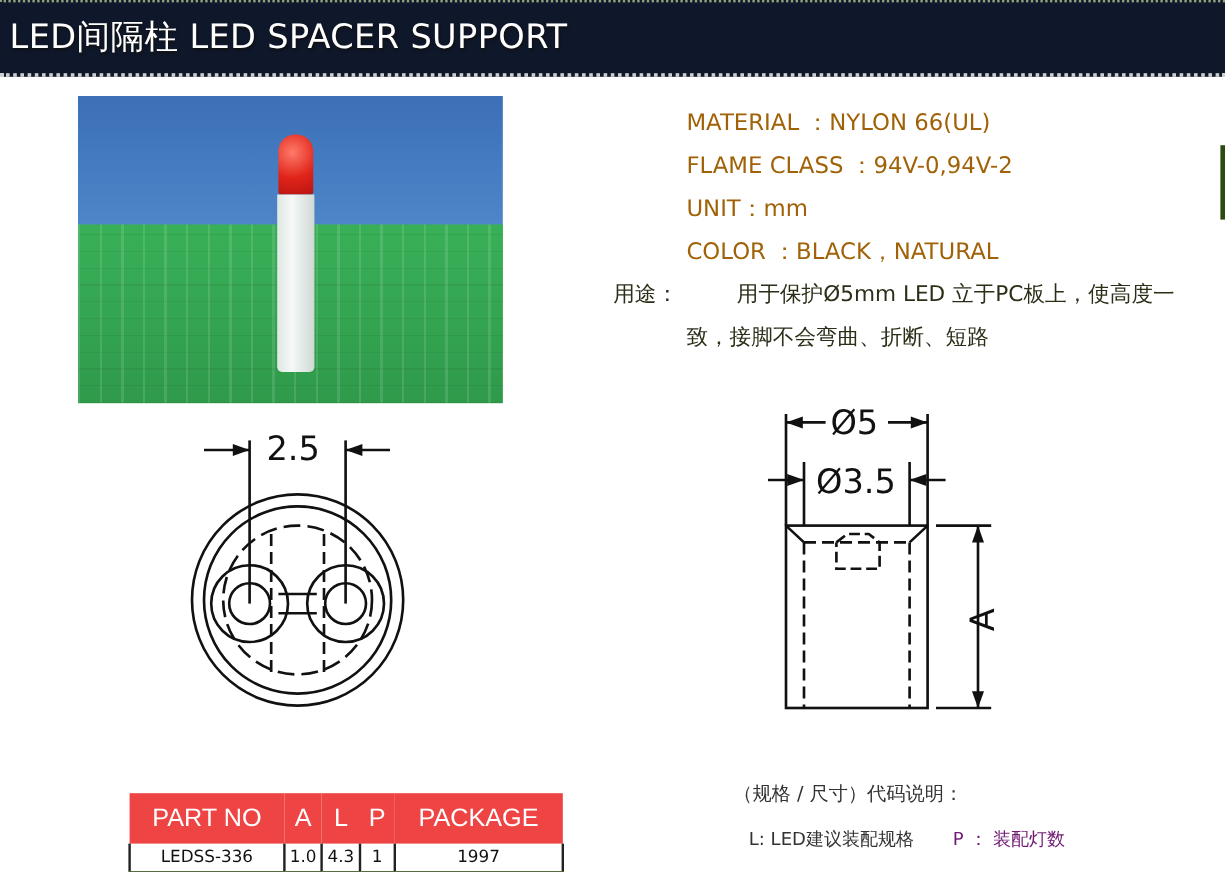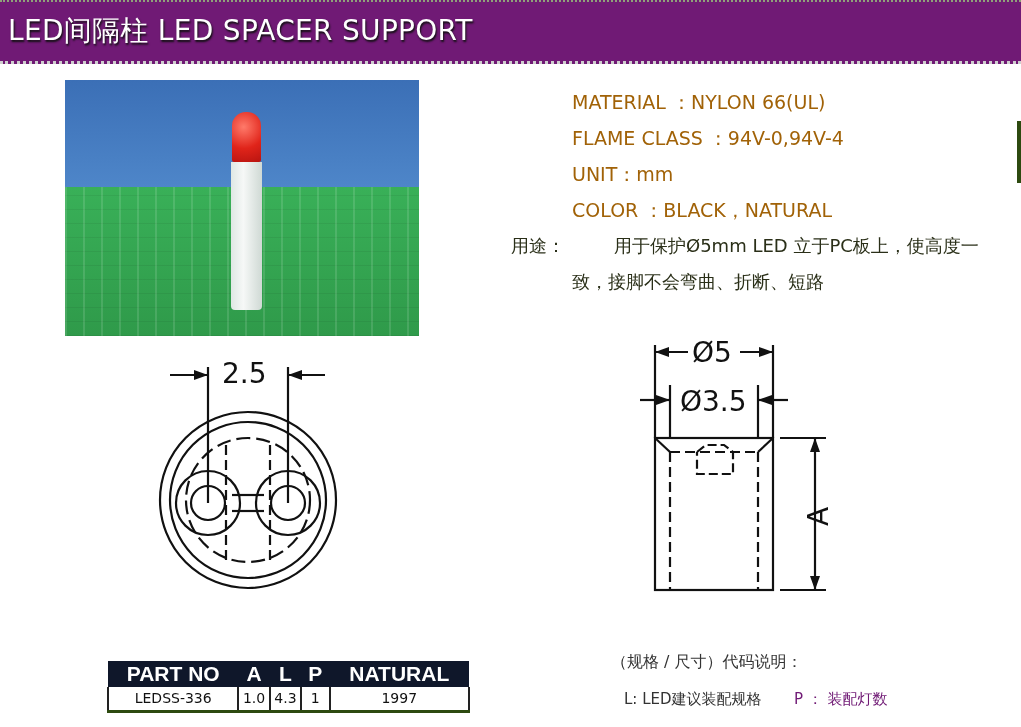--- a/index.html
+++ b/index.html
@@ -1,18 +1,18 @@
 <!DOCTYPE html>
 <html><head>
 <meta charset="utf-8">
 <style>
   * { box-sizing: border-box; margin: 0; padding: 0; }
   body { width: 1021px; height: 727px; background: #ffffff; position: relative; overflow: hidden;
          font-family: "DejaVu Sans", sans-serif; color: #2a2a1a; }
-  .header { position: absolute; left: 0; top: 0; width: 1021px; height: 64px; background: #701a75;
+  .header { position: absolute; left: 0; top: 0; width: 1021px; height: 64px; background: #0f172a;
             border-top: 2px dotted #8fa07a; border-bottom: 3px dotted #cfcfcf; text-align: center; }
   .header h1 { position: absolute; left: 8px; top: 10px; font-size: 28px; font-weight: normal; color: #fff;
                text-shadow: 1px 2px 2px #111; letter-spacing: 0.3px; white-space: nowrap; }
   .photo { position: absolute; left: 65px; top: 80px; width: 354px; height: 256px; overflow: hidden;
            background: linear-gradient(180deg, #3b6fb6 0%, #4e86c9 42%, #2fa24e 42%, #45b560 100%); }
   .photo .pcb { position: absolute; left: 0; top: 107px; width: 100%; height: 149px;
                 background:
                  repeating-linear-gradient(90deg, rgba(255,255,255,0.12) 0 2px, transparent 2px 18px),
                  repeating-linear-gradient(0deg, rgba(0,0,0,0.06) 0 1px, transparent 1px 14px),
                  linear-gradient(180deg, #39b058, #2f9a4a); }
@@ -22,22 +22,22 @@
                  background: linear-gradient(90deg, #dfe8e4, #f6f8f7 40%, #cfd9d4); border-radius: 0 0 4px 4px; }
   .specs { position: absolute; left: 572px; top: 84px; font-size: 19px; line-height: 36px; color: #a16207; }
   .usage { position: absolute; left: 511px; top: 228px; font-size: 18px; line-height: 36px; color: #2a2f18; width: 510px; }
   .usage .lbl { position: absolute; left: 0; top: 0; }
   .usage .txt1 { position: absolute; left: 103px; top: 0; white-space: nowrap; }
   .usage .txt2 { position: absolute; left: 61px; top: 36px; white-space: nowrap; }
   .side-bar { position: absolute; left: 1017px; top: 121px; width: 4px; height: 62px; background: #2d4a10; }
   .drawing { position: absolute; }
   .dim { font-family: "DejaVu Sans", sans-serif; font-size: 28px; fill: #111; }
   table.parts { position: absolute; left: 107px; top: 661px; border-collapse: collapse; width: 363px; }
-  table.parts th { background: #0f172a; color: #fff; font-family: "Liberation Sans", sans-serif; font-weight: bold;
-                   font-size: 21px; height: 26px; padding: 0 4px; }
+  table.parts th { background: #ef4444; color: #fff; font-family: "Liberation Sans", sans-serif; font-weight: normal;
+                   font-size: 21px; height: 42px; padding: 0 4px; }
   table.parts td { font-family: "DejaVu Sans", sans-serif; font-size: 14px; text-align: center; height: 24px;
                    border-left: 2px solid #222; border-right: 2px solid #222; border-bottom: 3px solid #2d4a10; color: #111; }
   .legend-title { position: absolute; left: 611px; top: 652px; font-size: 16px; color: #333; white-space: nowrap; }
   .legend-l { position: absolute; left: 624px; top: 690px; font-size: 15px; color: #333; white-space: nowrap; }
   .legend-p { position: absolute; left: 794px; top: 690px; font-size: 15px; color: #701a75; white-space: nowrap; }
 </style>
 </head>
 <body>
 
 <div class="header">
@@ -45,21 +45,21 @@
 </div>
 
 <div class="photo">
   <div class="pcb"></div>
   <div class="led"></div>
   <div class="tube"></div>
 </div>
 
 <div class="specs">
   <div>MATERIAL ：NYLON 66(UL)</div>
-  <div>FLAME CLASS ：94V-0,94V-4</div>
+  <div>FLAME CLASS ：94V-0,94V-2</div>
   <div>UNIT：mm</div>
   <div>COLOR ：BLACK，NATURAL</div>
 </div>
 
 <div class="usage">
   <span class="lbl">用途：</span>
   <span class="txt1">用于保护Ø5mm LED 立于PC板上，使高度一</span>
   <span class="txt2">致，接脚不会弯曲、折断、短路</span>
 </div>
 
@@ -120,21 +120,21 @@
   <text class="dim" x="0" y="0" transform="translate(198,196) rotate(-90)">A</text>
 </svg>
 
 <table class="parts">
   <thead>
     <tr>
       <th>PART NO</th>
       <th>A</th>
       <th>L</th>
       <th>P</th>
-      <th>NATURAL</th>
+      <th>PACKAGE</th>
     </tr>
   </thead>
   <tbody>
     <tr>
       <td>LEDSS-336</td>
       <td>1.0</td>
       <td>4.3</td>
       <td>1</td>
       <td>1997</td>
     </tr>

